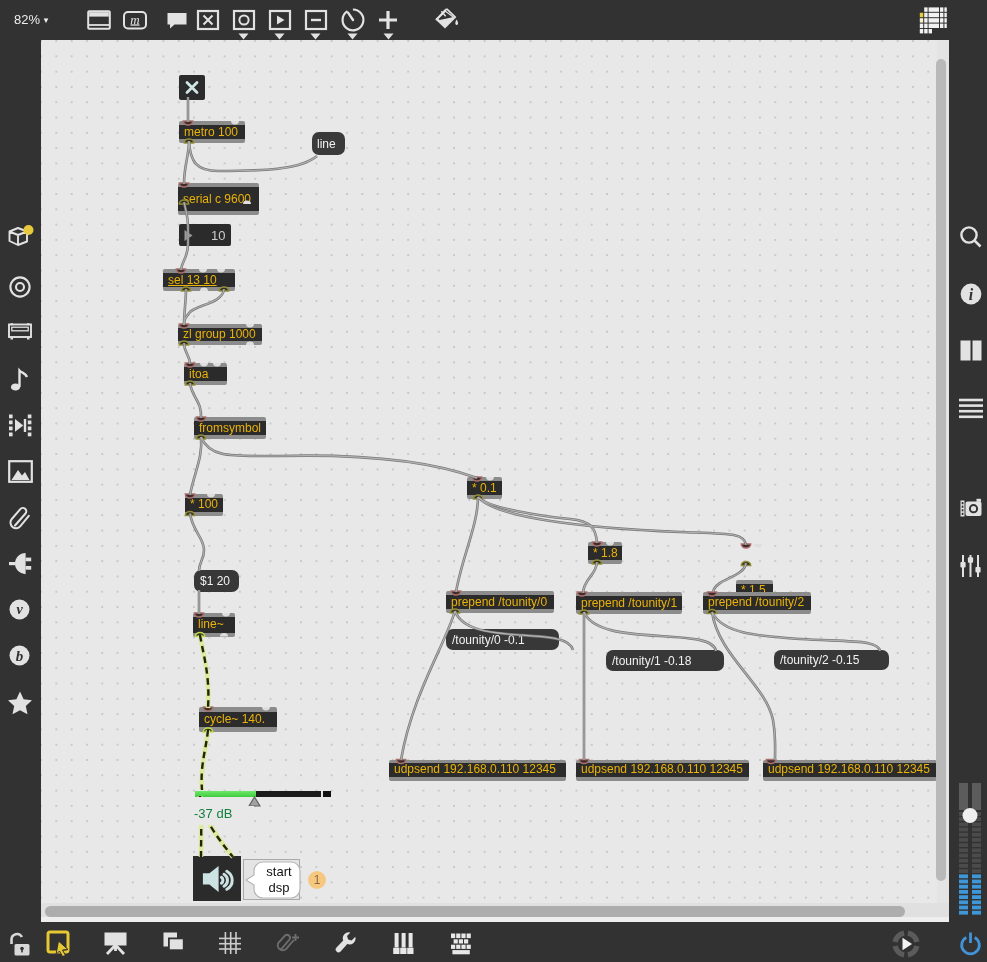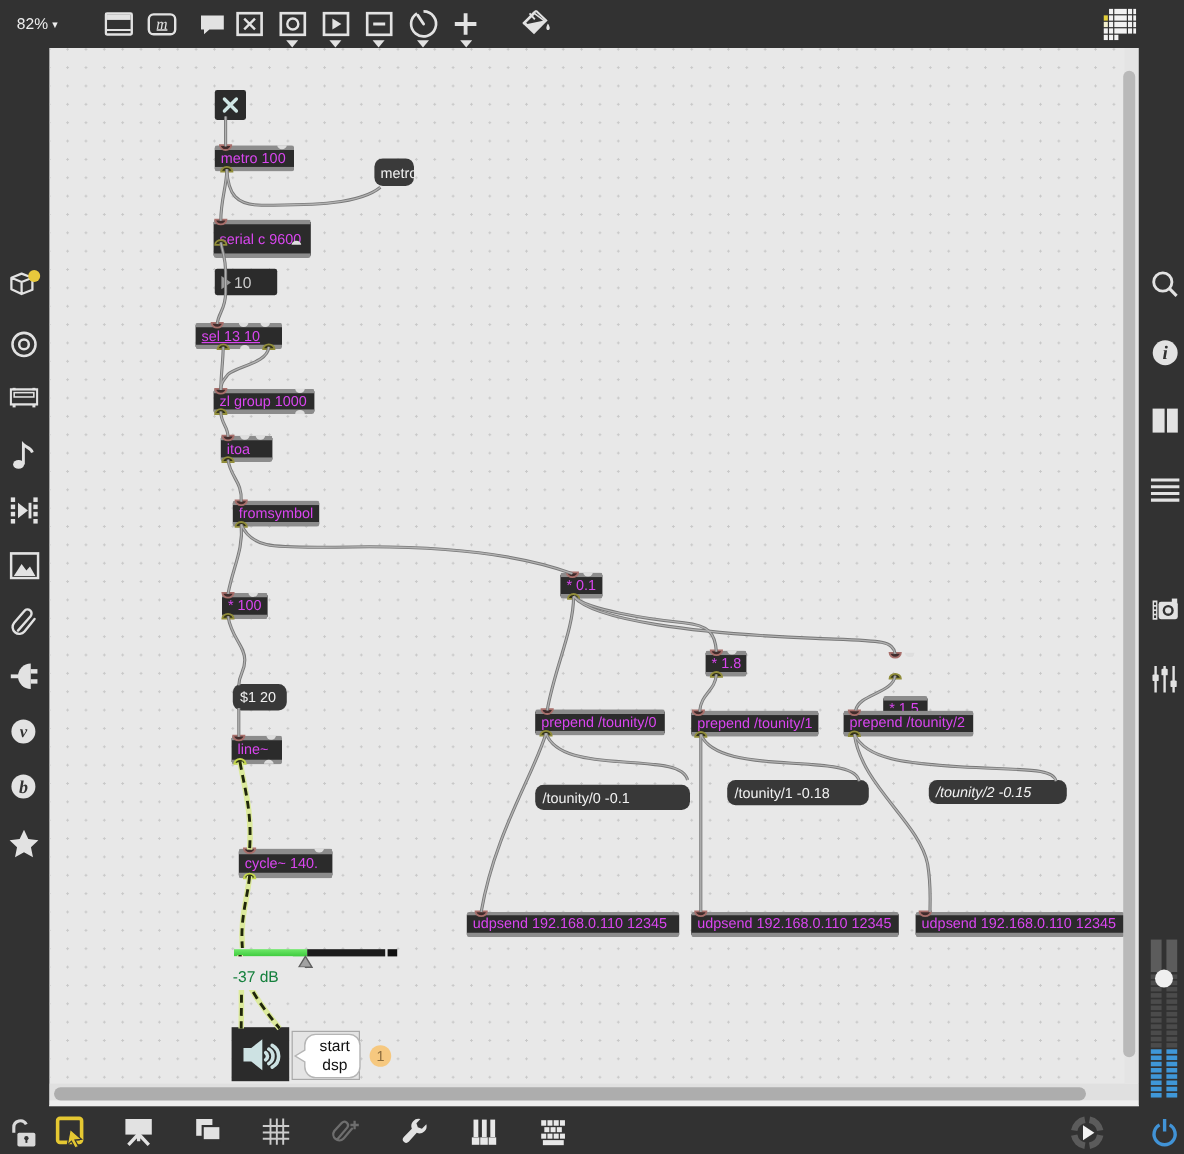--- a/index.html
+++ b/index.html
@@ -5,65 +5,65 @@
   html,body{margin:0;padding:0;}
   body{width:987px;height:962px;overflow:hidden;background:#323232;
        font-family:"Liberation Sans", sans-serif;}
   #page{position:relative;width:987px;height:962px;background:#333333;}
   #canvas{position:absolute;left:41px;top:40px;width:908px;height:882px;
      background-color:#e8e8e8;
      background-image:radial-gradient(circle, #c8c8c8 0.85px, rgba(0,0,0,0) 1.05px);
      background-size:15.3px 15.3px;background-position:7.7px 8.7px;}
   .ob{position:absolute;box-sizing:border-box;background:#2b2b2b;
       border-top:4.5px solid #8c8c8c;border-bottom:4.5px solid #8c8c8c;
-      border-radius:2px;color:#d946ef;font-size:12px;line-height:13px;
+      border-radius:2px;color:#eab308;font-size:12px;line-height:13px;
       display:flex;align-items:center;padding-left:5px;white-space:nowrap;overflow:hidden;}
   .msg{position:absolute;box-sizing:border-box;background:#383838;border-radius:7px;
       color:#f2f2f2;font-size:12px;display:flex;align-items:center;padding-left:6px;
       white-space:nowrap;overflow:hidden;}
   .bar{position:absolute;background:#323232;z-index:40;}
   svg{display:block;}
 </style>
 </head>
 <body>
 <div id="page">
   <div id="canvas">
 
     <div style="position:absolute;left:138px;top:35px;width:26px;height:25px;background:#2b2b2b;border-radius:2px;">
       <svg width="26" height="25">
           <path d="M8 7.5 L18 17.5 M18 7.5 L8 17.5" stroke="#cfe6e4" stroke-width="2.8" stroke-linecap="round" fill="none"></path>
         </svg>
     </div>
     <div class="ob" style="left:138px;top:81px;width:66px;height:22px;">metro 100</div>
-    <div class="msg" style="left:271px;top:92px;width:33px;height:23px;background:#3a3a3a;padding-left:5px;">metro</div>
+    <div class="msg" style="left:271px;top:92px;width:33px;height:23px;background:#3a3a3a;padding-left:5px;">line</div>
     <div class="ob" style="left:137px;top:143px;width:81px;height:32px;border-top-width:4px;border-bottom-width:4px;">serial c 9600</div>
 
     <div style="position:absolute;left:138px;top:184px;width:52px;height:22px;background:#2b2b2b;border-radius:2px;color:#cccccc;font-size:13px;display:flex;align-items:center;">
       <svg width="11" height="13" style="margin-left:4px;">
           <path d="M1.5 1 L9.5 6.5 L1.5 12 Z" fill="#9a9a9a"></path>
         </svg>
-      <span style="margin-left:1px;">10</span>
+      <span style="margin-left:17px;">10</span>
     </div>
     <div class="ob" style="left:122px;top:229px;width:72px;height:22px;text-decoration:underline;">sel 13 10</div>
     <div class="ob" style="left:137px;top:284px;width:84px;height:21px;border-top-width:4px;border-bottom-width:4px;">zl group 1000</div>
     <div class="ob" style="left:143px;top:323px;width:43px;height:22px;">itoa</div>
     <div class="ob" style="left:153px;top:377px;width:72px;height:22px;">fromsymbol</div>
     <div class="ob" style="left:144px;top:454px;width:38px;height:21.5px;">* 100</div>
     <div class="msg" style="left:153px;top:530px;width:45px;height:22px;">$1 20</div>
     <div class="ob" style="left:152px;top:573px;width:42px;height:23.5px;">line~</div>
     <div class="ob" style="left:158px;top:667px;width:78px;height:25px;border-top-width:5px;border-bottom-width:5px;">cycle~ 140.</div>
     <div class="ob" style="left:426px;top:437px;width:35px;height:22px;">* 0.1</div>
     <div class="ob" style="left:547px;top:502px;width:34px;height:22px;">* 1.8</div>
     <div class="ob" style="left:695px;top:504px;width:37px;height:21.5px;margin-top:36px;">* 1.5</div>
     <div class="ob" style="left:405px;top:551px;width:108px;height:22px;">prepend /tounity/0</div>
     <div class="ob" style="left:535px;top:552px;width:106px;height:22px;">prepend /tounity/1</div>
     <div class="ob" style="left:662px;top:552px;width:108px;height:21.5px;">prepend /tounity/2</div>
-    <div class="msg" style="left:405px;top:614px;width:129px;height:21px;">/tounity/0 -0.1</div>
+    <div class="msg" style="left:405px;top:589px;width:113px;height:21px;">/tounity/0 -0.1</div>
     <div class="msg" style="left:565px;top:610px;width:118px;height:21px;">/tounity/1 -0.18</div>
-    <div class="msg" style="left:733px;top:610px;width:115px;height:20px;font-style:italic;">/tounity/2 -0.15</div>
+    <div class="msg" style="left:733px;top:610px;width:115px;height:20px;">/tounity/2 -0.15</div>
     <div class="ob" style="left:348px;top:719.5px;width:177px;height:21.5px;border-top-width:3.5px;border-bottom-width:4px;">udpsend 192.168.0.110 12345</div>
     <div class="ob" style="left:535px;top:719.5px;width:173px;height:21.5px;border-top-width:3.5px;border-bottom-width:4px;">udpsend 192.168.0.110 12345</div>
     <div class="ob" style="left:722px;top:719.5px;width:174px;height:21.5px;border-top-width:3.5px;border-bottom-width:4px;">udpsend 192.168.0.110 12345</div>
 
     <div style="position:absolute;left:154px;top:751px;width:136px;height:5.5px;">
       <div style="position:absolute;left:0;top:0;width:61px;height:5.5px;background:linear-gradient(#6ee868,#3ecb3e);"></div>
       <div style="position:absolute;left:61px;top:0;width:65px;height:5.5px;background:#1c1c1c;"></div>
       <div style="position:absolute;left:127.5px;top:0;width:8.5px;height:5.5px;background:#111;"></div>
     </div>
     <svg style="position:absolute;left:207px;top:756px;" width="13" height="11">

